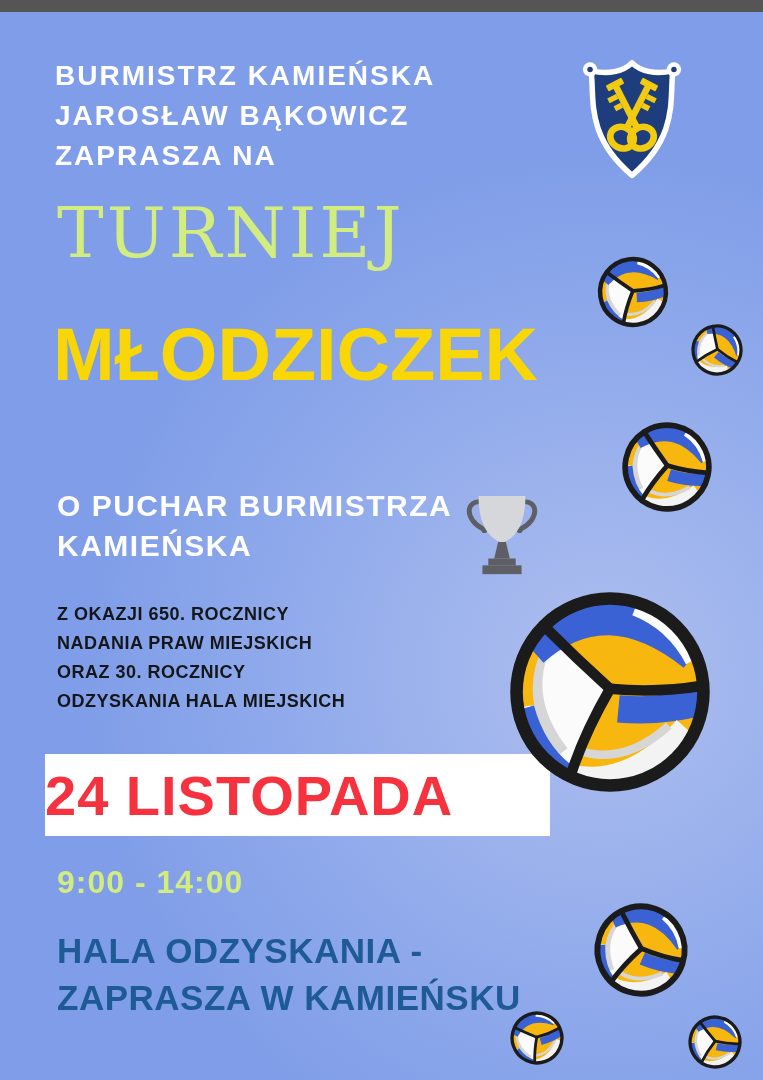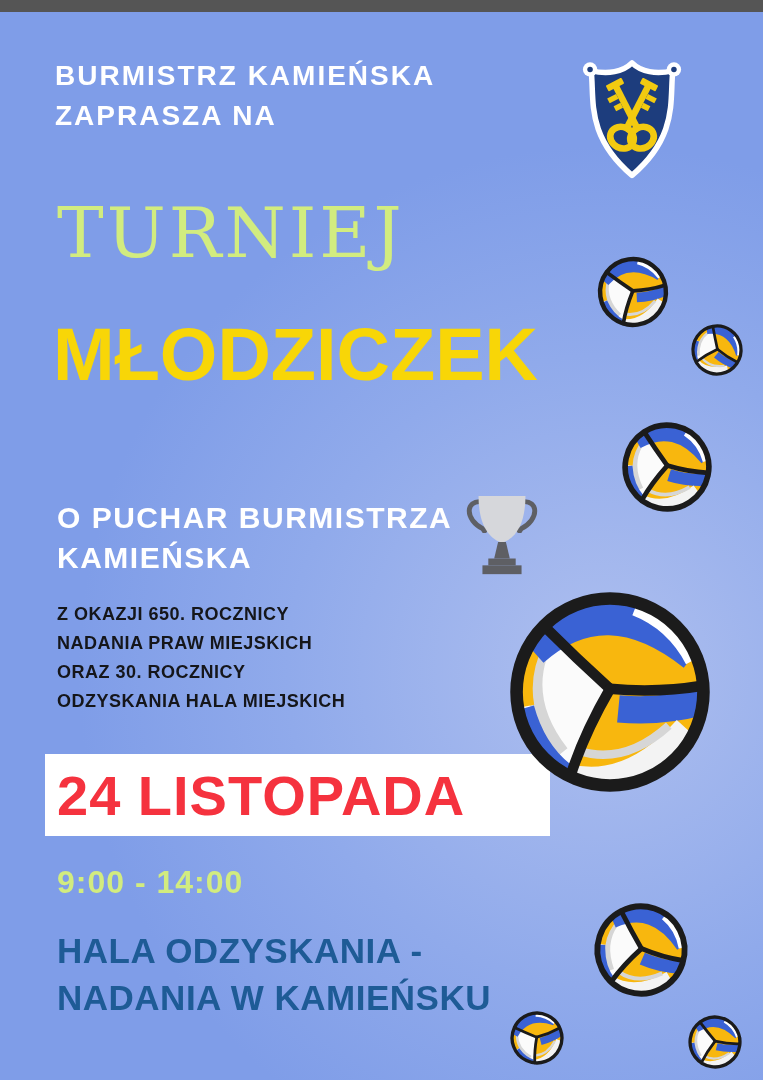--- a/index.html
+++ b/index.html
@@ -25,36 +25,36 @@
     font-family:"DejaVu Serif",serif;
     color:#d2ec7f;font-size:70px;line-height:70px;letter-spacing:3px;font-weight:500;
   }
   
   .main-title{
     left:53px;top:302px;
     color:#f8d607;font-weight:bold;font-size:74px;line-height:82px;letter-spacing:0px;
   }
   
   .subtitle{
-    left:57px;top:486px;
+    left:57px;top:474px;
     color:#ffffff;font-weight:bold;font-size:30px;line-height:40px;letter-spacing:1.5px;
   }
   
   .occasion{
     left:57px;top:588px;
     color:#15161a;font-weight:bold;font-size:18px;line-height:29px;letter-spacing:0.5px;
   }
   
   .date-banner{
     left:45px;top:742px;width:505px;height:82px;
     background:#ffffff;
     display:flex;align-items:center;
   }
   .date-banner span{
-    color:#f5323e;font-weight:bold;font-size:56px;letter-spacing:1px;padding-left:12px;white-space:nowrap;
+    color:#f5323e;font-weight:bold;font-size:56px;letter-spacing:1px;white-space:nowrap;
   }
   .time-range{
     left:57px;top:844px;
     color:#d2ec7f;font-weight:bold;font-size:32px;line-height:52px;letter-spacing:1px;
   }
   .venue{
     left:57px;top:915px;
     color:#1e5b96;font-weight:bold;font-size:35px;line-height:47px;letter-spacing:0.5px;
   }
   .crest{left:576px;top:42px;width:112px;height:128px;}
@@ -129,20 +129,21 @@
       <rect x="31" y="72" width="28" height="7" fill="#5e5f64"></rect>
       <rect x="25" y="79" width="40" height="9" fill="#5e5f64"></rect>
     </symbol>
   </defs>
 </svg>
 
 <div class="poster">
 
   <div class="abs header">
     <div>BURMISTRZ KAMIEŃSKA</div>
+    <div>JAROSŁAW BĄKOWICZ</div>
     <div>ZAPRASZA NA</div>
   </div>
 
   <svg class="abs crest" viewBox="0 0 100 116">
     <use href="#crest"></use>
   </svg>
 
   <div class="abs title-word">TURNIEJ</div>
 
   <div class="abs main-title">
@@ -166,21 +167,21 @@
   </div>
 
   <div class="abs date-banner">
     <span>24 LISTOPADA</span>
   </div>
 
   <div class="abs time-range">9:00 - 14:00</div>
 
   <div class="abs venue">
     <div>HALA ODZYSKANIA -</div>
-    <div>NADANIA W KAMIEŃSKU</div>
+    <div>ZAPRASZA W KAMIEŃSKU</div>
   </div>
 
   <svg class="ball b-a" viewBox="0 0 200 200">
       <use href="#vball"></use>
     </svg>
   <svg class="ball b-b" viewBox="0 0 200 200">
       <use href="#vball"></use>
     </svg>
   <svg class="ball b-c" viewBox="0 0 200 200">
       <use href="#vball"></use>

